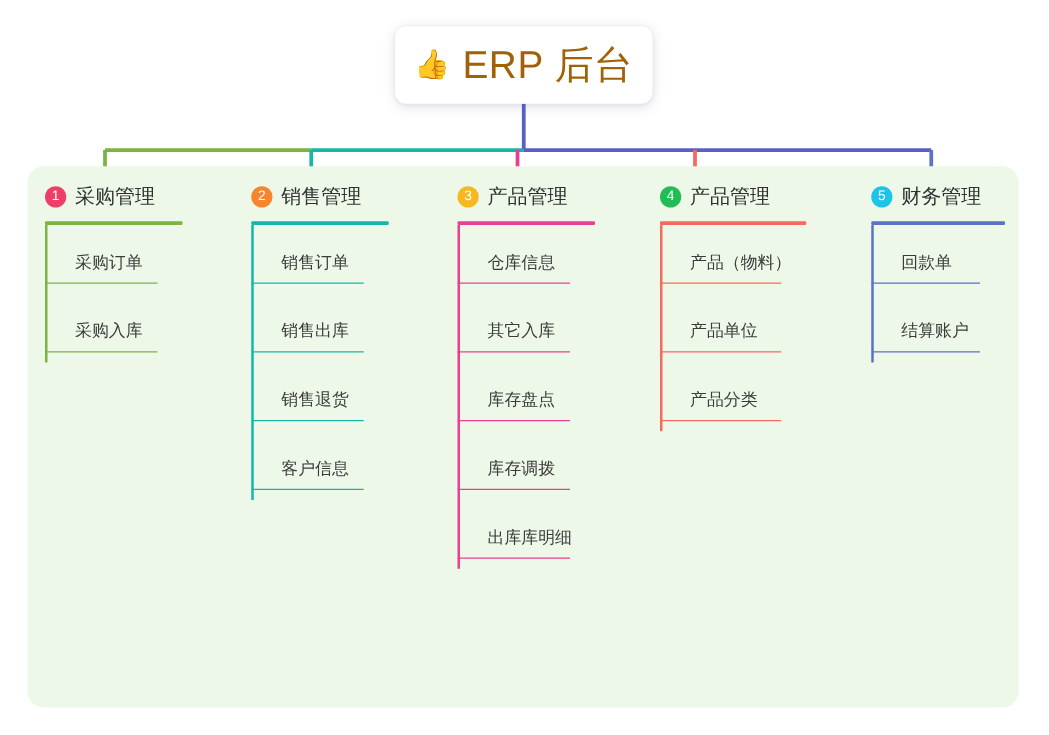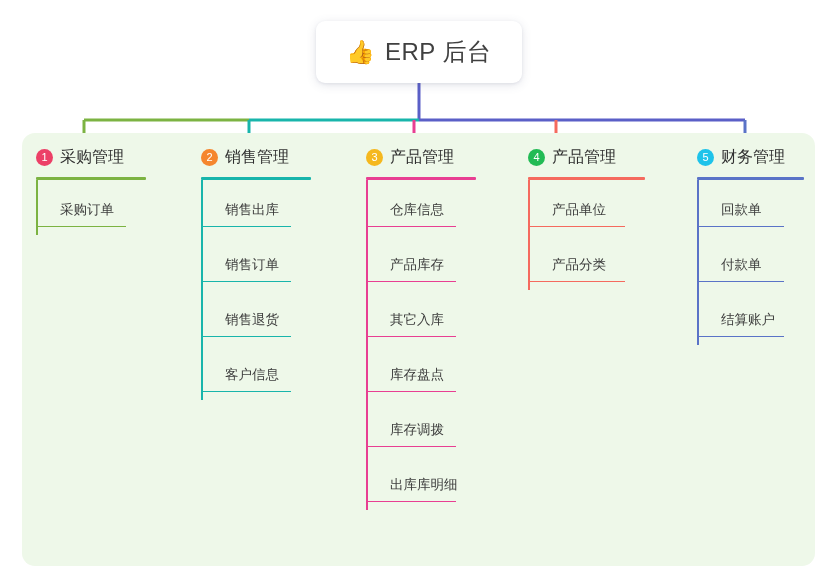--- a/index.html
+++ b/index.html
@@ -40,23 +40,23 @@
     gap: 10px;
     box-sizing: border-box;
   }
   #root-emoji {
     font-family: "DejaVu Sans", sans-serif;
     font-size: 23px;
     line-height: 1;
     color: #efb919;
   }
   #root-title {
-    font-size: 24px;
+    font-size: 31px;
     letter-spacing: 0.5px;
-    color: #404040;
+    color: #a16207;
     white-space: nowrap;
   }
 
   
   #panel {
     position: absolute;
     left: 22px;
     top: 133px;
     width: 793px;
     height: 433px;
@@ -159,36 +159,40 @@
           <span class="badge" style="background: rgb(236, 64, 103);">1</span>
           <span class="col-title">采购管理</span>
         </div>
         <div class="head-rule" style="width: 110px; background: rgb(124, 179, 66);"></div>
         <div class="leaf-wrap">
           <div class="spine" style="background: rgb(124, 179, 66);"></div>
           <div class="leaf">
             <span class="leaf-label">采购订单</span>
             <div class="leaf-rule" style="width: 90px; background: rgb(124, 179, 66);"></div>
           </div>
+          <div class="leaf">
+            <span class="leaf-label">采购入库</span>
+            <div class="leaf-rule" style="width: 90px; background: rgb(124, 179, 66);"></div>
+          </div>
         </div>
       </div>
       <div class="column" style="left: 201px; width: 110px;">
         <div class="col-head">
           <span class="badge" style="background: rgb(245, 134, 46);">2</span>
           <span class="col-title">销售管理</span>
         </div>
         <div class="head-rule" style="width: 110px; background: rgb(24, 181, 171);"></div>
         <div class="leaf-wrap">
           <div class="spine" style="background: rgb(24, 181, 171);"></div>
           <div class="leaf">
+            <span class="leaf-label">销售订单</span>
+            <div class="leaf-rule" style="width: 90px; background: rgb(24, 181, 171);"></div>
+          </div>
+          <div class="leaf">
             <span class="leaf-label">销售出库</span>
-            <div class="leaf-rule" style="width: 90px; background: rgb(24, 181, 171);"></div>
-          </div>
-          <div class="leaf">
-            <span class="leaf-label">销售订单</span>
             <div class="leaf-rule" style="width: 90px; background: rgb(24, 181, 171);"></div>
           </div>
           <div class="leaf">
             <span class="leaf-label">销售退货</span>
             <div class="leaf-rule" style="width: 90px; background: rgb(24, 181, 171);"></div>
           </div>
           <div class="leaf">
             <span class="leaf-label">客户信息</span>
             <div class="leaf-rule" style="width: 90px; background: rgb(24, 181, 171);"></div>
           </div>
@@ -200,24 +204,20 @@
           <span class="col-title">产品管理</span>
         </div>
         <div class="head-rule" style="width: 110px; background: rgb(232, 63, 146);"></div>
         <div class="leaf-wrap">
           <div class="spine" style="background: rgb(232, 63, 146);"></div>
           <div class="leaf">
             <span class="leaf-label">仓库信息</span>
             <div class="leaf-rule" style="width: 90px; background: rgb(232, 63, 146);"></div>
           </div>
           <div class="leaf">
-            <span class="leaf-label">产品库存</span>
-            <div class="leaf-rule" style="width: 90px; background: rgb(232, 63, 146);"></div>
-          </div>
-          <div class="leaf">
             <span class="leaf-label">其它入库</span>
             <div class="leaf-rule" style="width: 90px; background: rgb(232, 63, 146);"></div>
           </div>
           <div class="leaf">
             <span class="leaf-label">库存盘点</span>
             <div class="leaf-rule" style="width: 90px; background: rgb(232, 63, 146);"></div>
           </div>
           <div class="leaf">
             <span class="leaf-label">库存调拨</span>
             <div class="leaf-rule" style="width: 90px; background: rgb(232, 63, 146);"></div>
@@ -230,20 +230,24 @@
       </div>
       <div class="column" style="left: 528px; width: 117px;">
         <div class="col-head">
           <span class="badge" style="background: rgb(34, 187, 85);">4</span>
           <span class="col-title">产品管理</span>
         </div>
         <div class="head-rule" style="width: 117px; background: rgb(245, 106, 94);"></div>
         <div class="leaf-wrap">
           <div class="spine" style="background: rgb(245, 106, 94);"></div>
           <div class="leaf">
+            <span class="leaf-label">产品（物料）</span>
+            <div class="leaf-rule" style="width: 97px; background: rgb(245, 106, 94);"></div>
+          </div>
+          <div class="leaf">
             <span class="leaf-label">产品单位</span>
             <div class="leaf-rule" style="width: 97px; background: rgb(245, 106, 94);"></div>
           </div>
           <div class="leaf">
             <span class="leaf-label">产品分类</span>
             <div class="leaf-rule" style="width: 97px; background: rgb(245, 106, 94);"></div>
           </div>
         </div>
       </div>
       <div class="column" style="left: 697px; width: 107px;">
@@ -252,23 +256,19 @@
           <span class="col-title">财务管理</span>
         </div>
         <div class="head-rule" style="width: 107px; background: rgb(90, 115, 199);"></div>
         <div class="leaf-wrap">
           <div class="spine" style="background: rgb(90, 115, 199);"></div>
           <div class="leaf">
             <span class="leaf-label">回款单</span>
             <div class="leaf-rule" style="width: 87px; background: rgb(90, 115, 199);"></div>
           </div>
           <div class="leaf">
-            <span class="leaf-label">付款单</span>
-            <div class="leaf-rule" style="width: 87px; background: rgb(90, 115, 199);"></div>
-          </div>
-          <div class="leaf">
             <span class="leaf-label">结算账户</span>
             <div class="leaf-rule" style="width: 87px; background: rgb(90, 115, 199);"></div>
           </div>
         </div>
       </div>
     </div>
 </div>
 
 </body></html>

